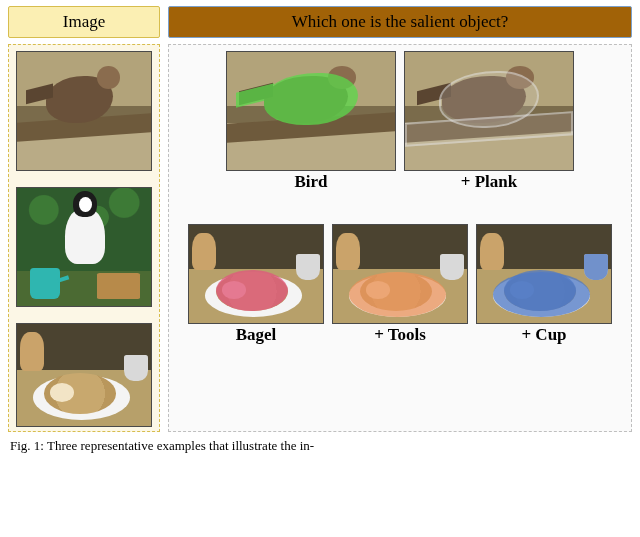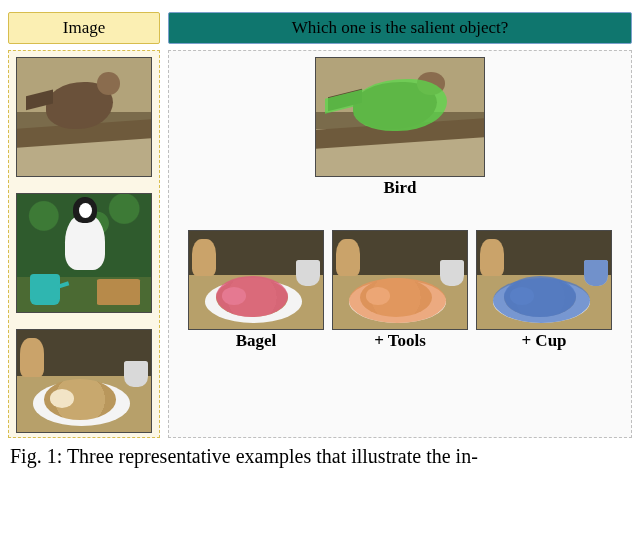--- a/index.html
+++ b/index.html
@@ -7,21 +7,21 @@
     font-family: "Times New Roman", Times, serif;
     background: #fff;
     width: 640px;
     height: 537px;
     overflow: hidden;
     position: relative;
   }
   .figwrap {
     display: flex;
     gap: 8px;
-    padding: 12px 8px 2px 8px;
+    padding: 6px 8px 2px 8px;
   }
   .col {
     display: flex;
     flex-direction: column;
     align-items: stretch;
   }
   .col-left { width: 152px; }
   .col-right { flex: 1; }
 
   .colhead {
@@ -31,21 +31,21 @@
     border: 1px solid;
     border-radius: 2px;
     margin-bottom: 6px;
   }
   .head-image {
     background: #fbefb3;
     border-color: #d7bd4e;
     color: #000;
   }
   .head-question {
-    background: #0f766e;
+    background: #a16207;
     border-color: #7ba0cc;
     color: #000;
   }
 
   .panel {
     border: 1.5px dashed;
     padding: 6px 6px 4px 6px;
     flex: 1;
     display: flex;
     flex-direction: column;
@@ -246,21 +246,21 @@
   .ov-plate-orange { left:12%; bottom:6%; width:72%; height:46%;
     background:#e9925a; border-radius:50%; }
   .ov-bagel-blue { left:20%; bottom:12%; width:54%; height:42%;
     background:#4e78c6; border-radius:50%; }
   .ov-plate-blue { left:12%; bottom:6%; width:72%; height:46%;
     background:#4e78c6; border-radius:50%; }
   .ov-cup-blue { right:2%; top:30%; width:18%; height:26%;
     background:#4e78c6; border-radius:10% 10% 40% 40%; }
 
   .caption {
-    font-size: 20px;
+    font-size: 13px;
     padding: 4px 10px 0 10px;
     color: #000;
     line-height: 1.25;
   }
 </style>
 </head>
 <body>
 
 <div class="figwrap">
 
@@ -304,20 +304,29 @@
     <div class="panel panel-right">
 
       <div class="row">
         <div class="cell">
           <div class="thumb scene-bird" style="width:170px;height:120px">
             <div class="plank"></div>
             <div class="bird"></div>
             <div class="ov ov-bird mask"></div>
           </div>
           <div class="cap">Bird</div>
+        </div>
+        <div class="cell">
+          <div class="thumb scene-bird" style="width:170px;height:120px">
+            <div class="plank"></div>
+            <div class="bird"></div>
+            <div class="ov ov-plank-outline mask outline-only"></div>
+            <div class="ov ov-bird-outline mask outline-only"></div>
+          </div>
+          <div class="cap">+ Plank</div>
         </div>
       </div>
 
       <div class="row">
       </div>
 
       <div class="row">
         <div class="cell">
           <div class="thumb scene-bagel" style="width:136px;height:100px">
             <div class="tablecloth"></div>

